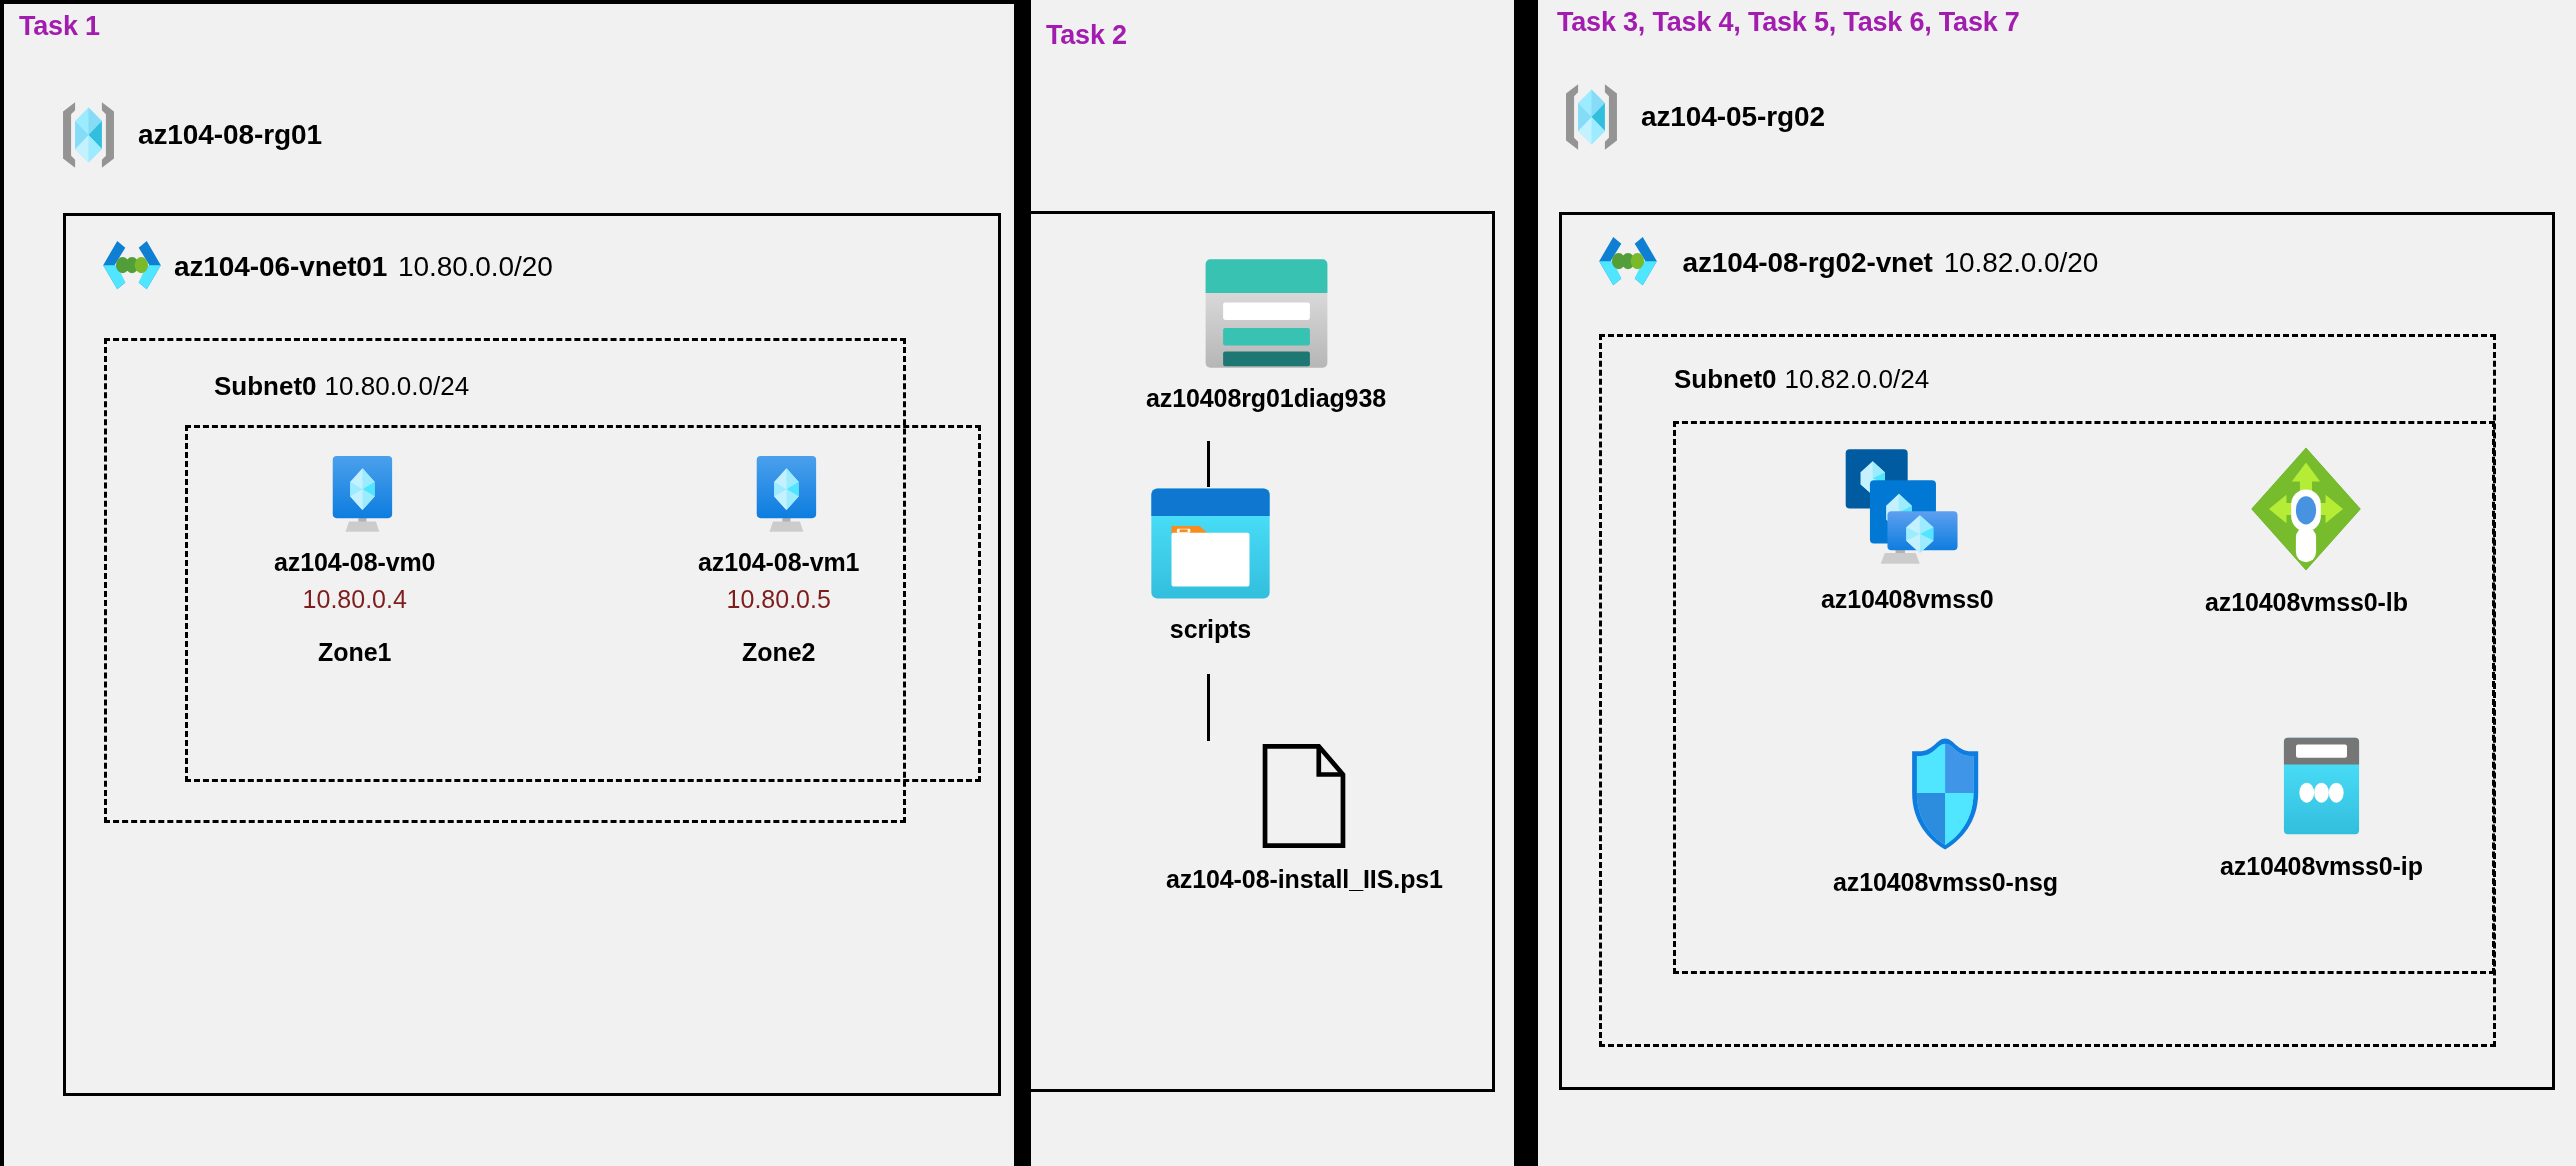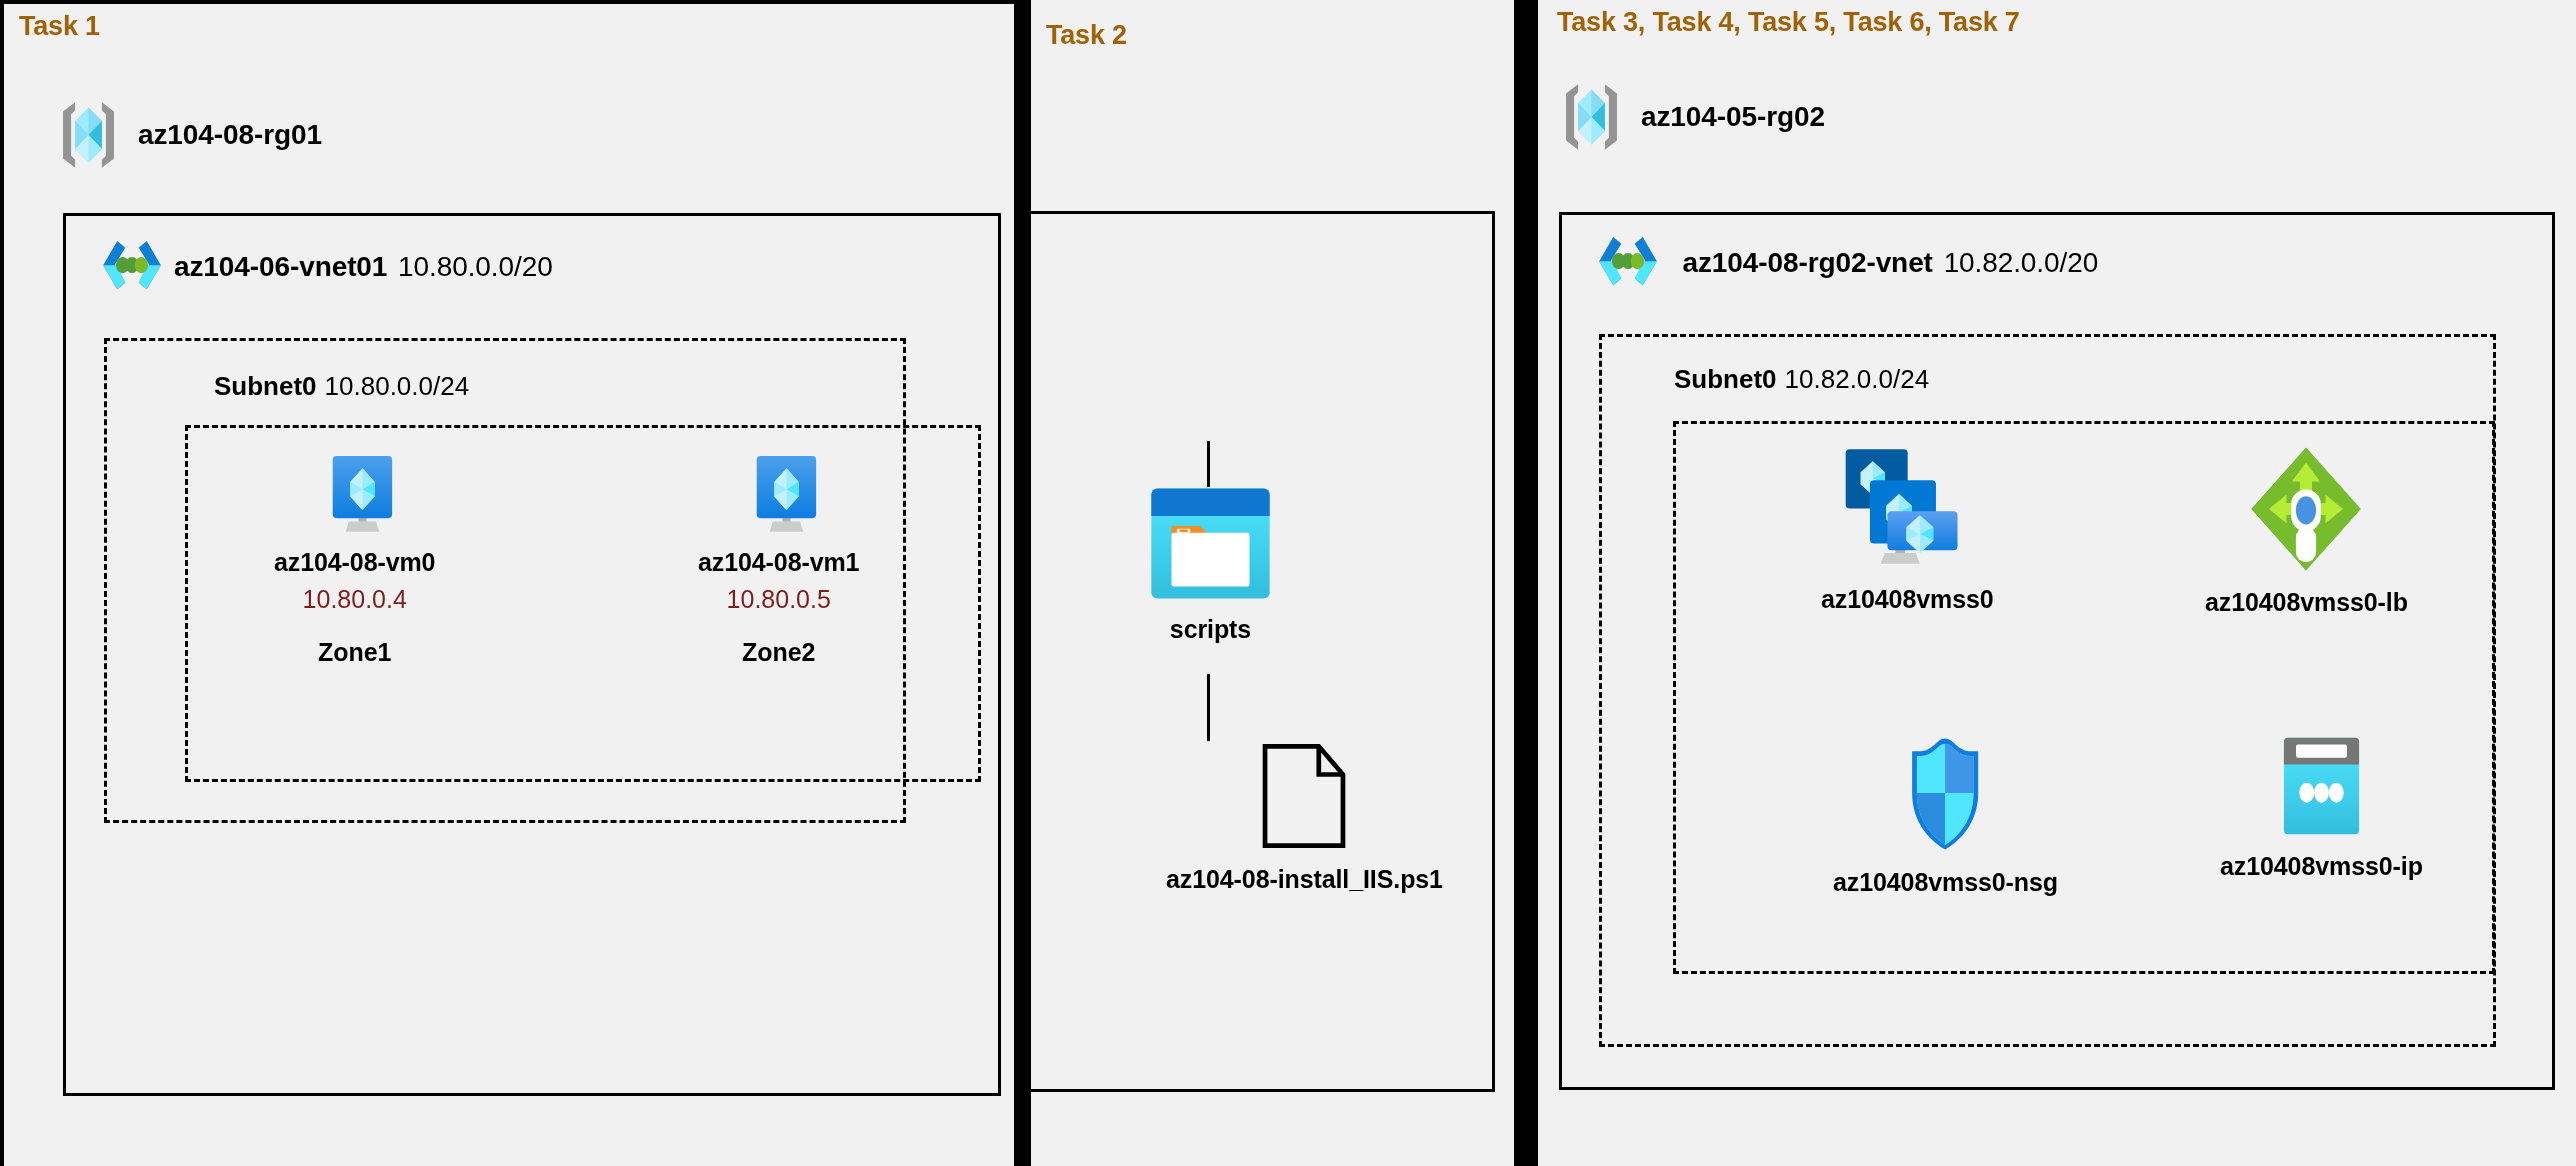--- a/index.html
+++ b/index.html
@@ -34,21 +34,21 @@
     top: 0;
     width: 26px;
     height: 1166px;
     background: #000000;
   }
   .divider-a { left: 1014px; }
   .divider-b { left: 1513px; }
 
   .task-label {
     position: absolute;
-    color: #a16207;
+    color: #a21caf;
     font-weight: bold;
     font-size: 27px;
     letter-spacing: -0.2px;
     white-space: nowrap;
   }
 
   
   .box {
     position: absolute;
     box-sizing: border-box;
@@ -227,20 +227,38 @@
   </div>
 
   <div class="divider divider-a"></div>
   <div class="divider divider-b"></div>
 
   <div class="panel panel-2">
     <div class="task-label" style="left:15px; top:20px;">Task 2</div>
 
     <div class="box box-solid" style="left:-3.4px; top:211px; width:467px; height:881px;"></div>
 
+    <div class="node" style="left:115px; top:258px;">
+      <span>
+        <svg width="125" height="111" viewBox="0 0 185 165">
+          <defs>
+            <linearGradient id="stgray" x1="0" y1="0" x2="0" y2="1">
+              <stop offset="0" stop-color="#e8e8e8"></stop>
+              <stop offset="1" stop-color="#b6b6b6"></stop>
+            </linearGradient>
+          </defs>
+          <rect x="2" y="2" width="181" height="161" rx="7" fill="url(#stgray)"></rect>
+          <path d="M2 9 a7 7 0 0 1 7 -7 h167 a7 7 0 0 1 7 7 v43 h-181 z" fill="#37c2b1"></path>
+          <rect x="28" y="66" width="129" height="26" rx="3" fill="#ffffff"></rect>
+          <rect x="28" y="104" width="129" height="26" rx="3" fill="#37c2b1"></rect>
+          <rect x="28" y="139" width="129" height="22" rx="3" fill="#1d7874"></rect>
+        </svg>
+      </span>
+      <span class="node-label">az10408rg01diag938</span>
+    </div>
 
     <div class="connector" style="left:176px; top:441px; height:46px;"></div>
 
     <div class="node" style="left:119px; top:487px;">
       <span>
         <svg width="121" height="113" viewBox="0 0 180 168">
           <defs>
             <linearGradient id="blobbg" x1="0" y1="0" x2="0" y2="1">
               <stop offset="0" stop-color="#50e6ff"></stop>
               <stop offset="1" stop-color="#32bedd"></stop>

